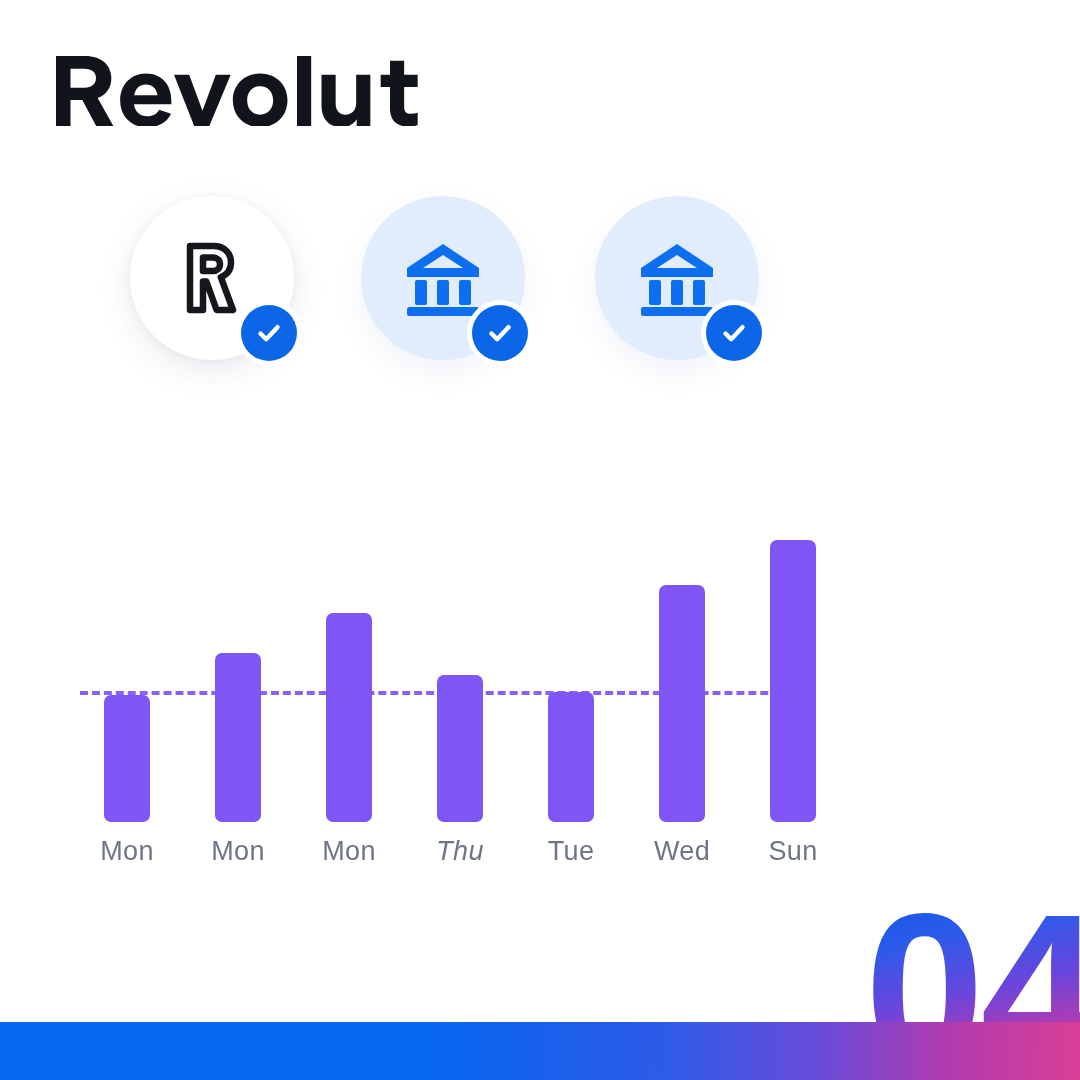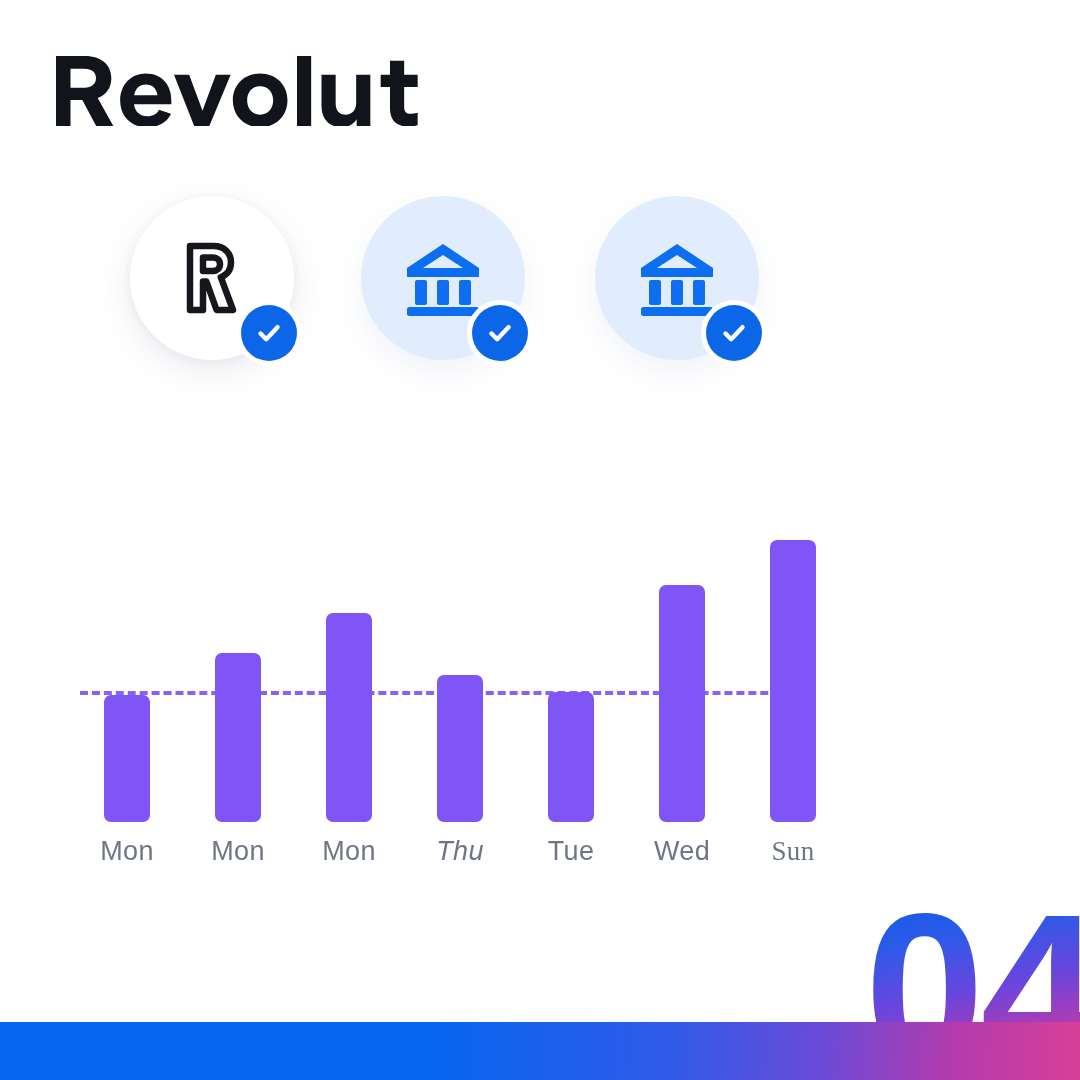--- a/index.html
+++ b/index.html
@@ -253,19 +253,19 @@
       </div>
     <div class="avgline" id="avgline" style="bottom: 126.9px; border-top-color: rgb(127, 85, 245);"></div>
   </div>
   <div class="xlabels" id="xlabels">
       <div class="xlabel" style="color: rgb(110, 118, 134);">Mon</div>
       <div class="xlabel" style="color: rgb(110, 118, 134);">Mon</div>
       <div class="xlabel" style="color: rgb(110, 118, 134);">Mon</div>
       <div class="xlabel" style="color: rgb(110, 118, 134); font-style: italic;">Thu</div>
       <div class="xlabel" style="color: rgb(110, 118, 134);">Tue</div>
       <div class="xlabel" style="color: rgb(110, 118, 134);">Wed</div>
-      <div class="xlabel" style="color: rgb(110, 118, 134); font-family: Liberation Serif, serif;">Sun</div>
+      <div class="xlabel" style="color: rgb(110, 118, 134);">Sun</div>
     </div>
 </div>
 
 <div class="slide-num">04</div>
 
 <div class="bottom-band"></div>
 
 </body></html>

